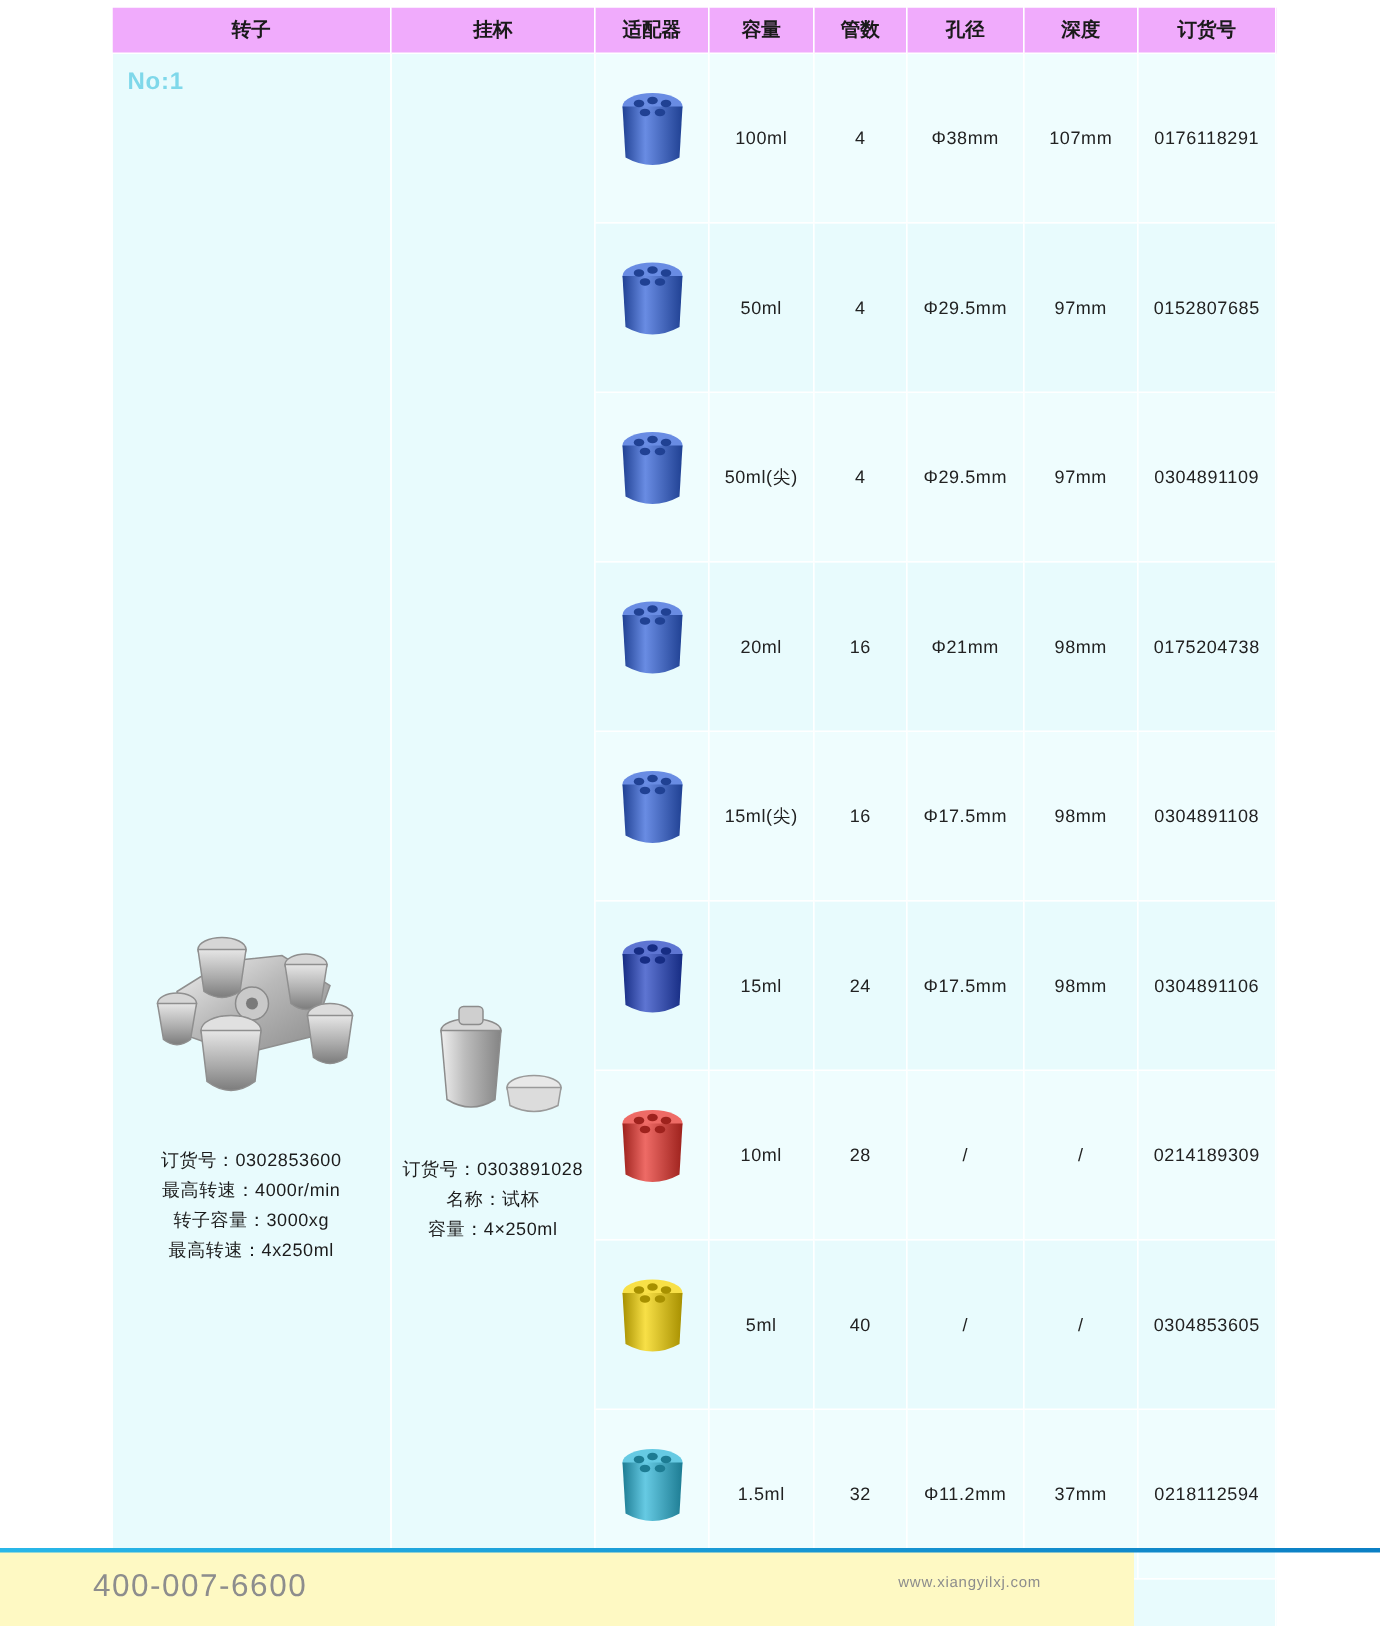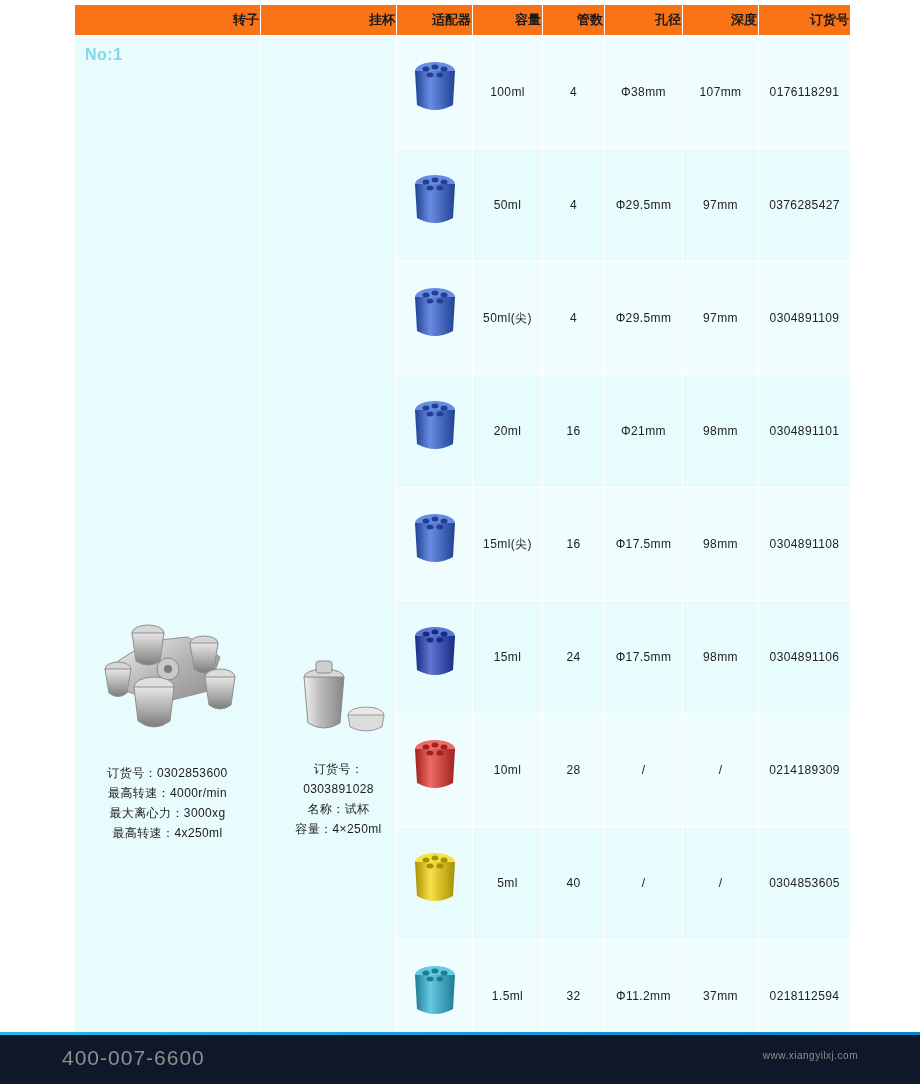--- a/index.html
+++ b/index.html
@@ -35,27 +35,27 @@
   table.spec col.c-rotor     { width: 186px; }
   table.spec col.c-bucket    { width: 136px; }
   table.spec col.c-adapter   { width: 76px; }
   table.spec col.c-capacity  { width: 70px; }
   table.spec col.c-tubes     { width: 62px; }
   table.spec col.c-bore      { width: 78px; }
   table.spec col.c-depth     { width: 76px; }
   table.spec col.c-order     { width: 92px; }
 
   table.spec th {
-    background: #f97316;
+    background: #f0abfc;
     color: #1a1a1a;
     font-weight: bold;
     font-size: 13px;
     height: 28px;
     border: 1px solid #ffffff;
-    text-align: right;
+    text-align: center;
     vertical-align: middle;
   }
   table.spec td {
     border: 1px solid #ffffff;
     text-align: center;
     vertical-align: middle;
     font-size: 12px;
     color: #222;
     background: #e8fbfd;
     letter-spacing: 0.4px;
@@ -106,40 +106,39 @@
     text-align: center;
   }
 
   .bucket-inner {
     display: flex;
     flex-direction: column;
     justify-content: center;
     align-items: center;
     padding-top: 300px;
     box-sizing: border-box;
-    padding-left: 20px;
   }
   .bucket-img { margin-bottom: 16px; }
   .bucket-specs {
     font-size: 12px;
     line-height: 20px;
     color: #1c1c1c;
     text-align: center;
   }
 
   .adapter-cell { padding: 6px 0; }
 
   
   .footer {
     position: absolute;
     left: 0;
     bottom: 0;
-    width: 920px;
+    width: 756px;
     height: 52px;
-    background: #0f172a;
+    background: #fef9c3;
   }
   .footer .bar {
     position: absolute;
     left: 0;
     top: 0;
     width: 920px;
     height: 3px;
     background: linear-gradient(to right, #29b7e8, #0b7fc4);
   }
   .footer .phone {
@@ -231,21 +230,21 @@
       <g>
         <ellipse cx="30" cy="70" rx="13" ry="7" fill="#d6d6d6" stroke="#8f8f8f"></ellipse>
         <path d="M17 70 L21 94 Q30 101 39 94 L43 70 Z" fill="url(#mg2)" stroke="#8f8f8f"></path>
       </g>
     </g>
   </svg>
               </div>
          <div class="rotor-specs">
                 <div>订货号：0302853600</div>
                 <div>最高转速：4000r/min</div>
-                <div>最大离心力：3000xg</div>
+                <div>转子容量：3000xg</div>
                 <div>最高转速：4x250ml</div>
               </div>
             </div>
           </td>
           <td class="cell-bucket" rowspan="10">
             <div class="bucket-inner">
          <div class="bucket-img">
                 <svg width="110" height="90" viewBox="0 0 110 90">
     <defs>
       <linearGradient id="bg1" x1="0" y1="0" x2="1" y2="0">
@@ -308,21 +307,21 @@
       <ellipse cx="33" cy="18" rx="3.5" ry="2.5" fill="#204193"></ellipse>
       <ellipse cx="42" cy="20" rx="3.5" ry="2.5" fill="#204193"></ellipse>
       <ellipse cx="28" cy="26" rx="3.5" ry="2.5" fill="#204193"></ellipse>
       <ellipse cx="38" cy="26" rx="3.5" ry="2.5" fill="#204193"></ellipse>
             </svg>
           </td>
           <td class="data">50ml</td>
           <td class="data">4</td>
           <td class="data">Φ29.5mm</td>
           <td class="data">97mm</td>
-          <td class="data">0376285427</td>
+          <td class="data">0152807685</td>
         </tr>
         <tr>
           <td class="data adapter-cell">
             <svg width="66" height="86" viewBox="0 0 66 86" style="margin:0 auto">
               <defs>
                 <linearGradient id="g_cone-waist2_2" x1="0" y1="0" x2="1" y2="0">
       <stop offset="0%" stop-color="#204193"></stop>
                   <stop offset="38%" stop-color="#698ce3"></stop>
       <stop offset="100%" stop-color="#204193"></stop>
                 </linearGradient>
@@ -358,21 +357,21 @@
       <ellipse cx="33" cy="18" rx="3.5" ry="2.5" fill="#204193"></ellipse>
       <ellipse cx="42" cy="20" rx="3.5" ry="2.5" fill="#204193"></ellipse>
       <ellipse cx="28" cy="26" rx="3.5" ry="2.5" fill="#204193"></ellipse>
       <ellipse cx="38" cy="26" rx="3.5" ry="2.5" fill="#204193"></ellipse>
             </svg>
           </td>
           <td class="data">20ml</td>
           <td class="data">16</td>
           <td class="data">Φ21mm</td>
           <td class="data">98mm</td>
-          <td class="data">0304891101</td>
+          <td class="data">0175204738</td>
         </tr>
         <tr>
           <td class="data adapter-cell">
             <svg width="66" height="86" viewBox="0 0 66 86" style="margin:0 auto">
               <defs>
                 <linearGradient id="g_multi-4_4" x1="0" y1="0" x2="1" y2="0">
       <stop offset="0%" stop-color="#204193"></stop>
                   <stop offset="38%" stop-color="#698ce3"></stop>
       <stop offset="100%" stop-color="#204193"></stop>
                 </linearGradient>

